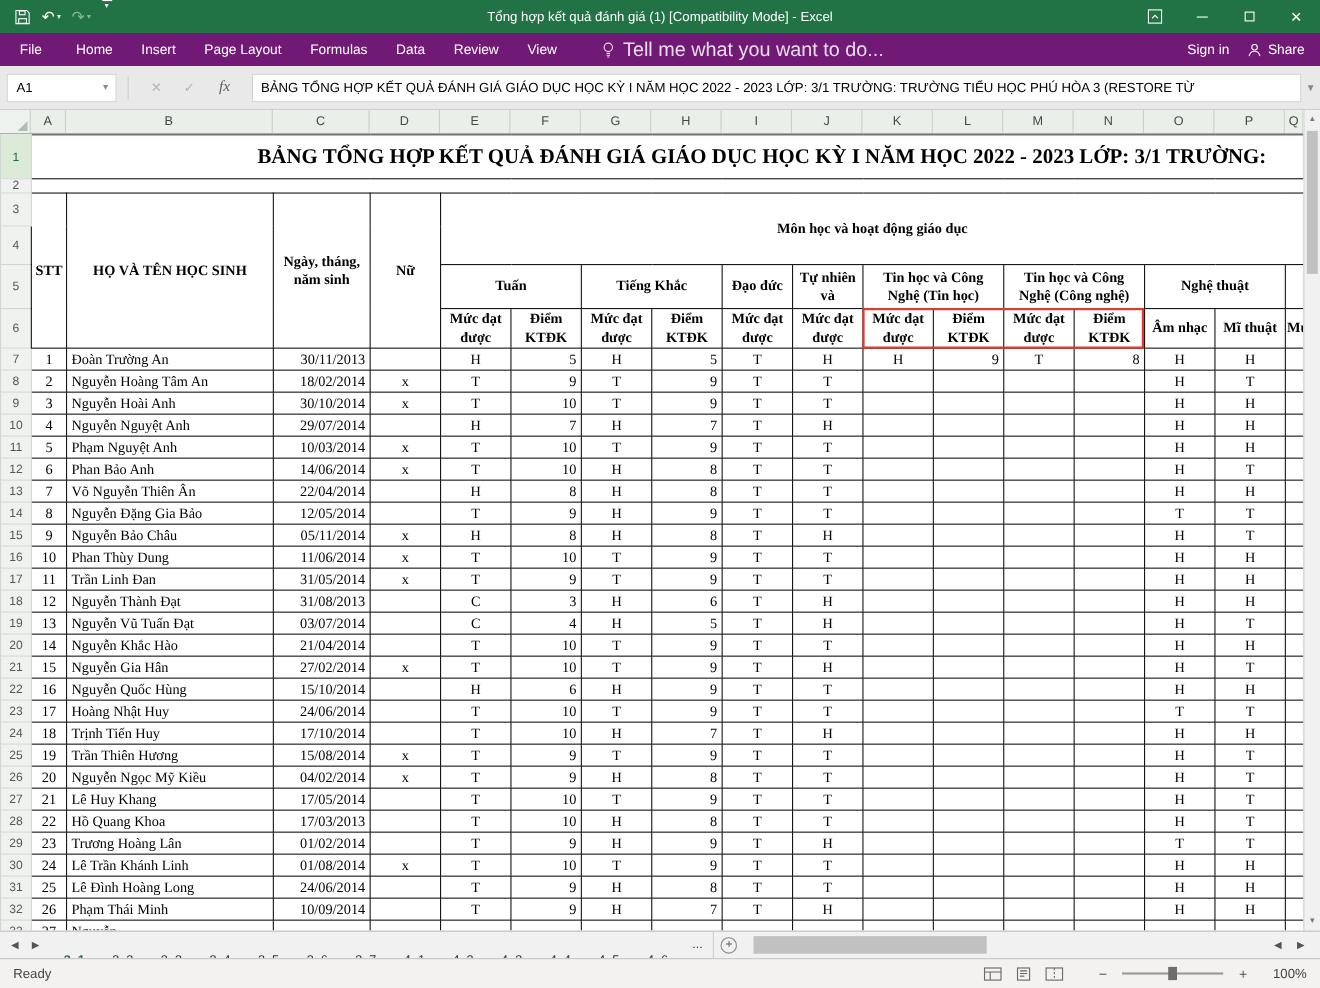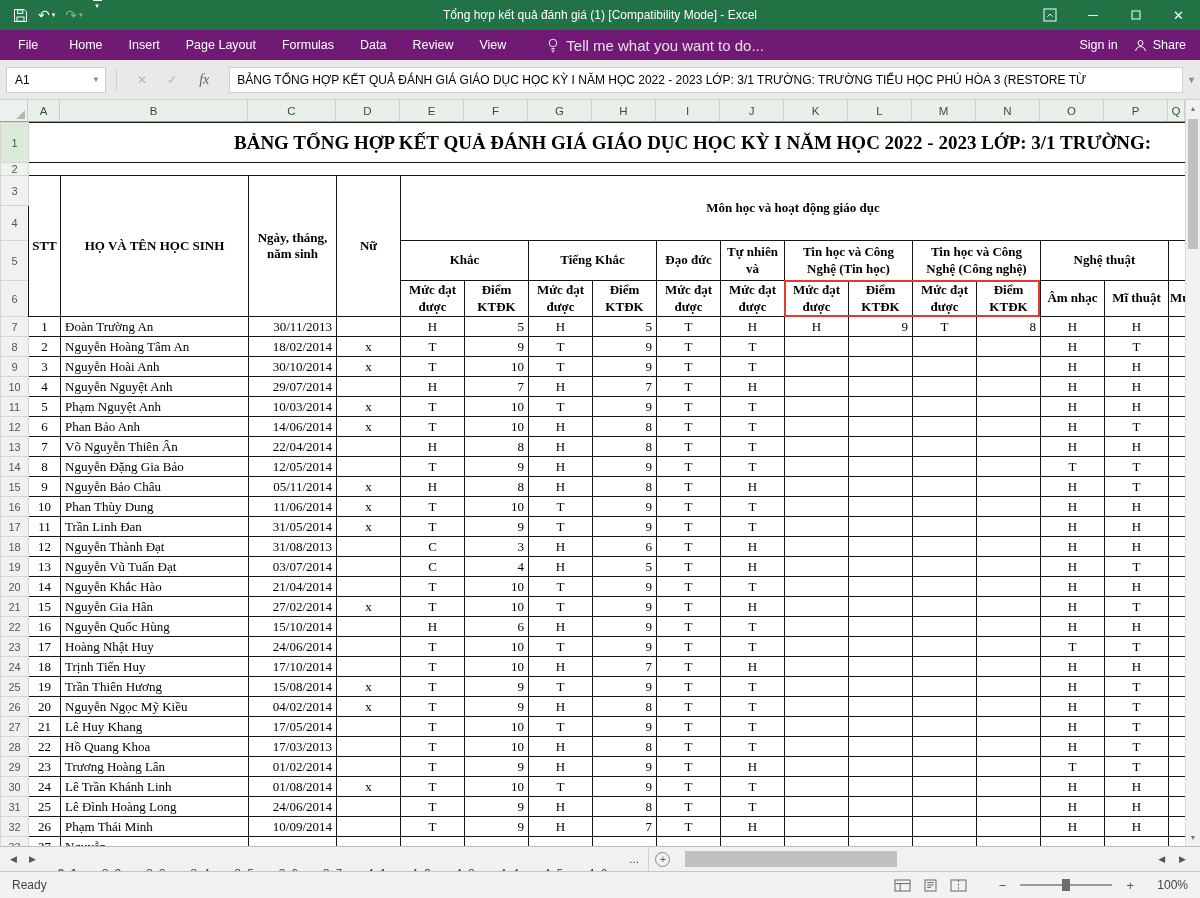--- a/index.html
+++ b/index.html
@@ -14,21 +14,21 @@
   .dim{opacity:.45;}
   .tb-title{position:absolute;left:0;right:0;top:0;height:30px;display:flex;align-items:center;justify-content:center;font-size:12px;color:#fff;pointer-events:none;}
   .tb-right{margin-left:auto;display:flex;height:30px;z-index:2;}
   .wbtn{width:43px;height:30px;display:flex;align-items:center;justify-content:center;color:#fff;font-size:13px;}
   .minbar{width:10px;height:1px;background:#fff;}
 
   
   .ribbon{position:absolute;left:0;top:30px;width:1200px;height:30px;background:#701a75;display:flex;align-items:center;color:#fff;}
   .rtab{padding:0 13px;height:30px;display:flex;align-items:center;font-size:12.5px;white-space:nowrap;}
   .rtab.file{padding:0 18px;}
-  .tellme{display:flex;align-items:center;gap:7px;margin-left:28px;color:rgba(255,255,255,.85);font-size:15px;white-space:nowrap;}
+  .tellme{display:flex;align-items:center;gap:7px;margin-left:28px;color:rgba(255,255,255,.85);font-size:18px;white-space:nowrap;}
   .rib-right{margin-left:auto;display:flex;align-items:center;gap:16px;padding-right:14px;font-size:12.5px;white-space:nowrap;}
   .share-grp{display:flex;align-items:center;gap:6px;}
 
   
   .formulabar{position:absolute;left:0;top:60px;width:1200px;height:40px;background:#e9e9e9;border-bottom:1px solid #cfcfcf;display:flex;align-items:center;}
   .namebox{width:100px;height:26px;background:#fff;border:1px solid #cfcfcf;margin-left:6px;display:flex;align-items:center;padding-left:8px;font-size:12px;color:#000;}
   .namebox .dd{margin-left:auto;color:#8a8a8a;font-size:8px;padding:0 5px;}
   .fb-sep{width:1px;height:22px;background:#cfcfcf;margin:0 10px;}
   .fb-ico{color:#b3b3b3;font-size:12px;padding:0 10px;}
   .fb-fx{color:#5f5f5f;font-style:italic;font-family:"Liberation Serif",serif;font-size:14px;padding:0 12px;}
@@ -230,21 +230,21 @@
           <td class="hc" rowspan="4">HỌ VÀ TÊN HỌC SINH</td>
           <td class="hc" rowspan="4">Ngày, tháng, năm sinh</td>
           <td class="hc" rowspan="4">Nữ</td>
           <td class="hc" colspan="13" rowspan="2">Môn học và hoạt động giáo dục</td>
         </tr>
         <tr style="height:35px">
           <td class="rn">4</td>
         </tr>
         <tr style="height:40px">
           <td class="rn">5</td>
-          <td class="hc" colspan="2">Khắc</td>
+          <td class="hc" colspan="2">Tuấn</td>
           <td class="hc" colspan="2">Tiếng Khắc</td>
           <td class="hc">Đạo đức</td>
           <td class="hc">Tự nhiên và</td>
           <td class="hc" colspan="2">Tin học và Công Nghệ (Tin học)</td>
           <td class="hc" colspan="2">Tin học và Công Nghệ (Công nghệ)</td>
           <td class="hc" colspan="2">Nghệ thuật</td>
           <td class="hc clip"></td>
         </tr>
         <tr style="height:36px">
           <td class="rn">6</td>

